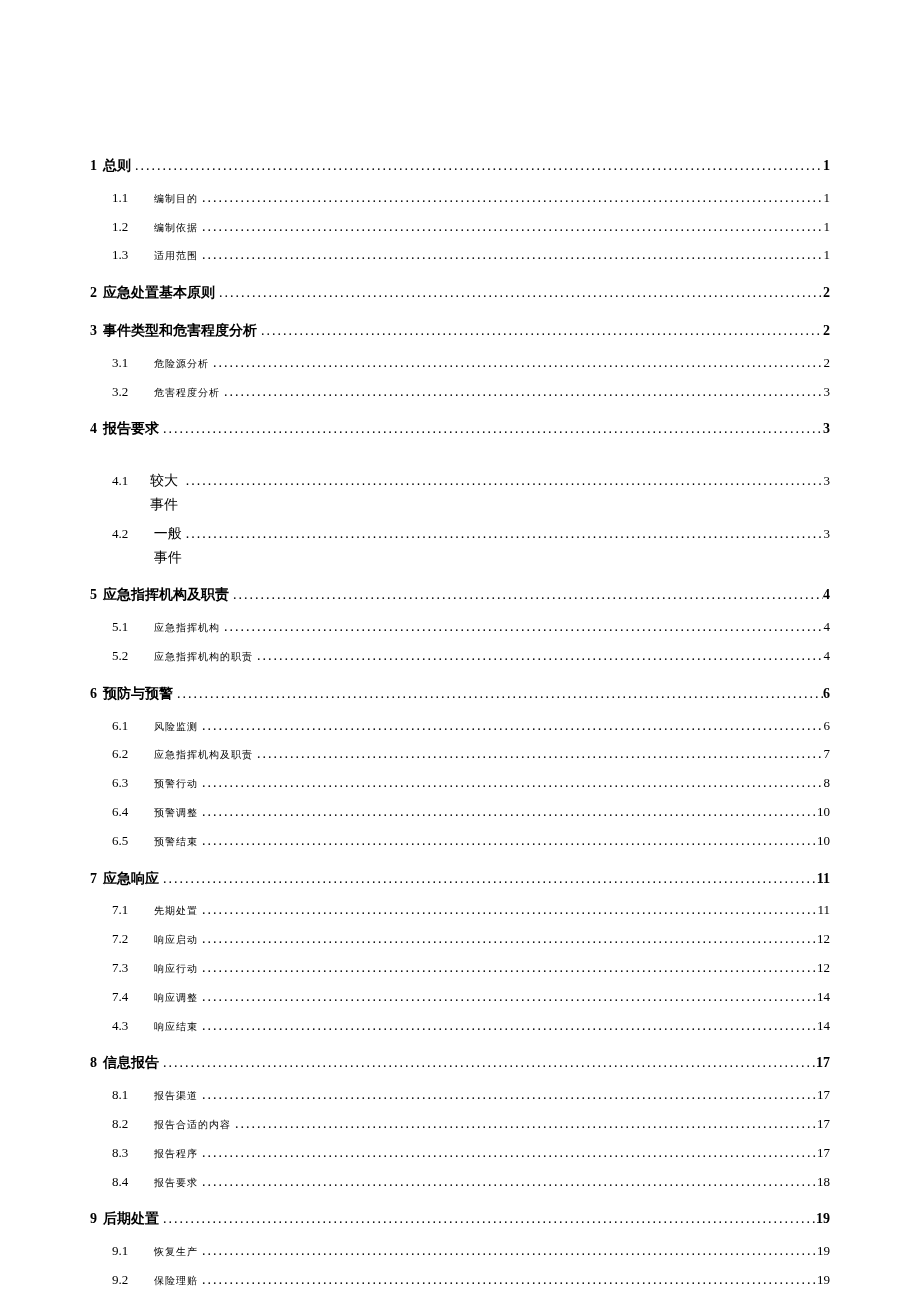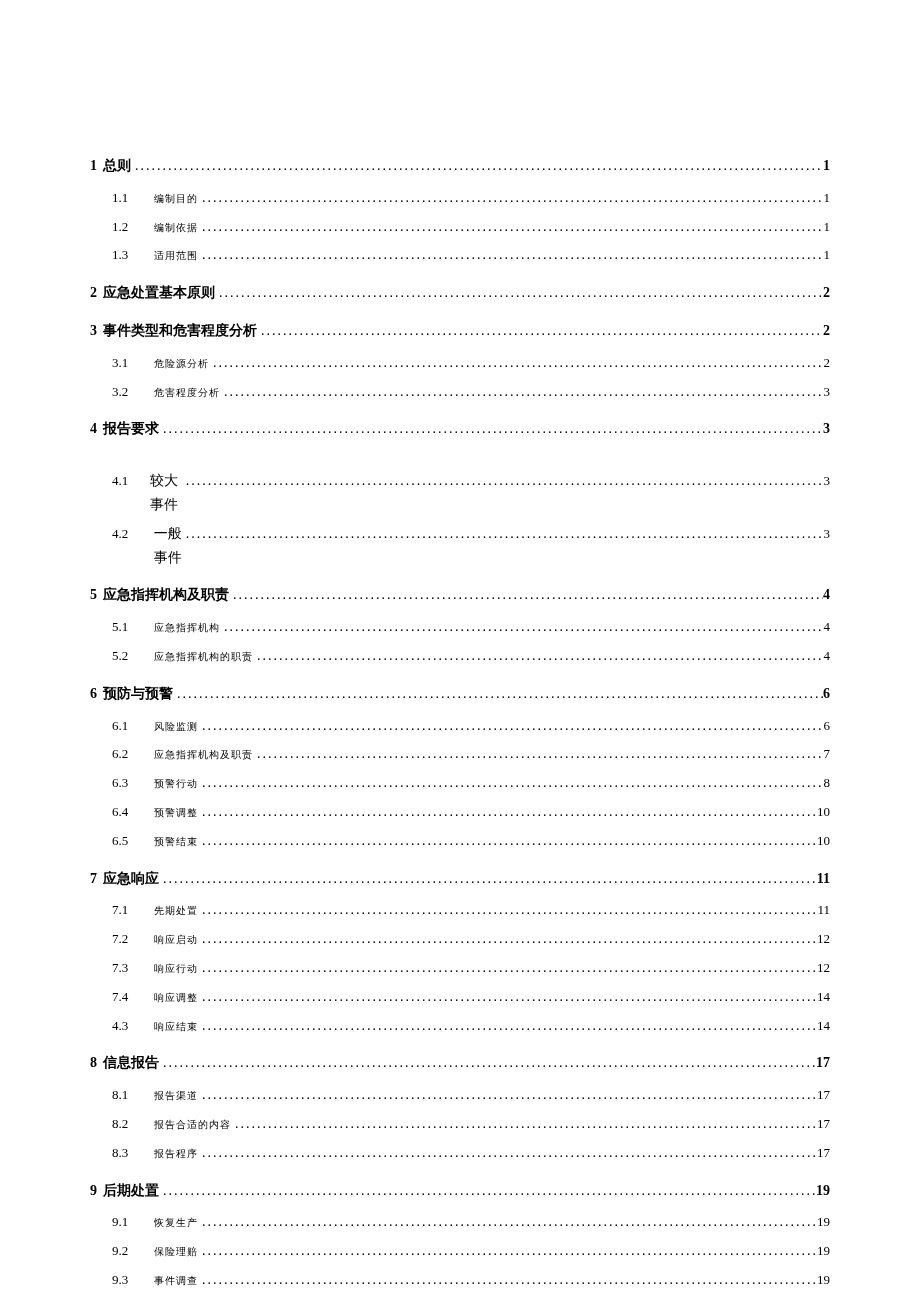--- a/index.html
+++ b/index.html
@@ -217,20 +217,26 @@
       <span class="title-txt">报告合适的内容</span>
       <span class="leader"></span>
       <span class="page">17</span>
     </div>
     <div class="toc-line level2">
       <span class="num">8.3</span>
       <span class="title-txt">报告程序</span>
       <span class="leader"></span>
       <span class="page">17</span>
     </div>
+    <div class="toc-line level2">
+      <span class="num">8.4</span>
+      <span class="title-txt">报告要求</span>
+      <span class="leader"></span>
+      <span class="page">18</span>
+    </div>
     <div class="toc-line level1">
       <span class="num">9</span>
       <span class="title-txt">后期处置</span>
       <span class="leader"></span>
       <span class="page">19</span>
     </div>
     <div class="toc-line level2">
       <span class="num">9.1</span>
       <span class="title-txt">恢复生产</span>
       <span class="leader"></span>

